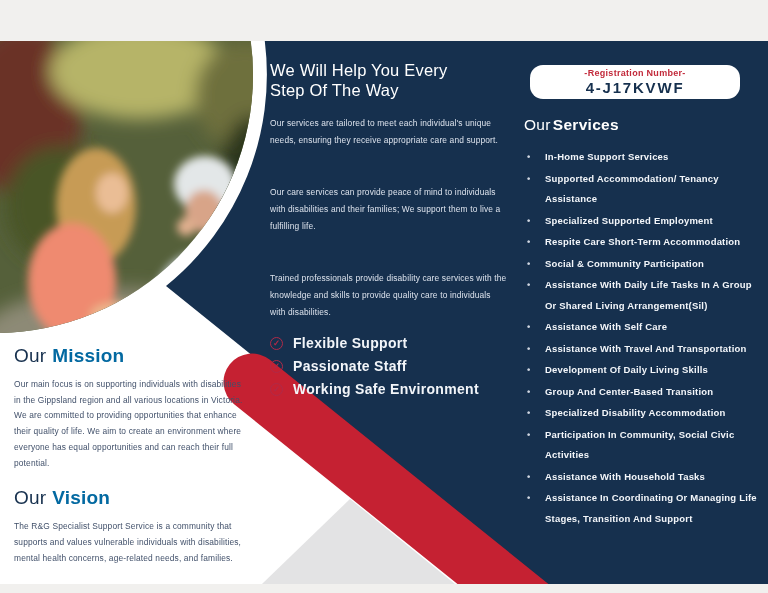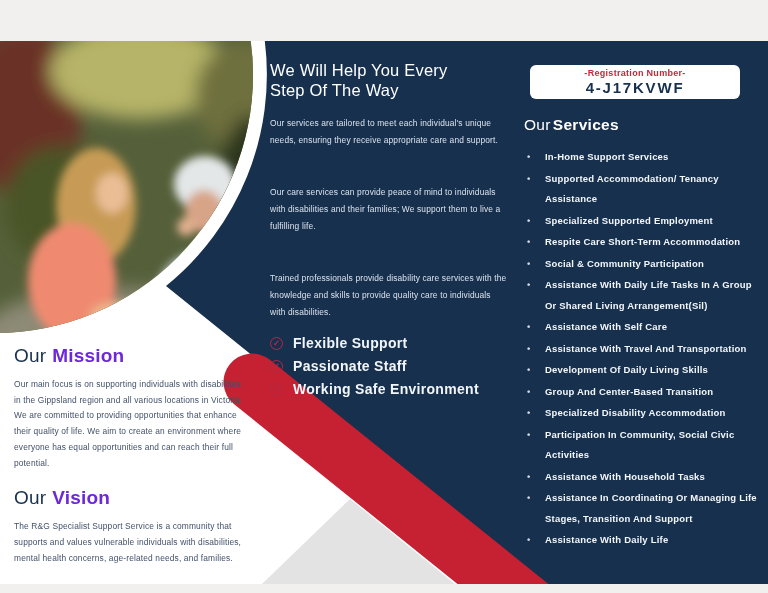--- a/index.html
+++ b/index.html
@@ -5,39 +5,39 @@
   html,body{margin:0;padding:0;}
   body{font-family:"Liberation Sans", sans-serif; background:#f1f0ee;}
   .page{position:relative;width:768px;height:593px;background:#f1f0ee;overflow:hidden;}
   .brochure{position:absolute;left:0;top:41px;width:768px;height:543px;background:#ffffff;}
   .bg-art{position:absolute;left:0;top:0;width:768px;height:543px;display:block;}
   .photo{position:absolute;left:0;top:0;width:270px;height:300px;display:block;}
 
   
   .left{position:absolute;left:14px;top:303px;width:234px;}
   .sec-title{margin:0;font-size:19px;line-height:24px;font-weight:400;color:#16304e;letter-spacing:.2px;}
-  .sec-title .acc{font-weight:700;color:#6d28d9;margin-left:6px;}
+  .sec-title .acc{font-weight:700;color:#0369a1;margin-left:6px;}
   .left p{margin:9px 0 0;font-size:8.4px;line-height:15.7px;color:#41506a;letter-spacing:.15px;}
   .vision-title{margin-top:15px;}
 
   
   .middle{position:absolute;left:270px;top:19px;width:237px;}
   .mid-heading{margin:0;font-size:16.5px;line-height:20px;font-weight:400;color:#ffffff;letter-spacing:.2px;}
   .mid-heading span{display:block;}
   .mp{margin:35px 0 0;font-size:8.4px;line-height:17px;color:#dde3ed;letter-spacing:.15px;}
   .paras .mp:first-child{margin-top:15px;}
   .checks{margin:14px 0 0;padding:0;list-style:none;}
   .checks li{display:flex;align-items:center;margin-bottom:7px;}
   .ckicon{flex:0 0 auto;width:13px;height:13px;box-sizing:border-box;border:1.4px solid #b02a48;border-radius:50%;
           color:#b02a48;font-size:8.5px;line-height:10.5px;text-align:center;font-weight:700;margin-right:10px;}
   .cklabel{font-size:14px;font-weight:700;color:#f2f5f9;letter-spacing:.3px;}
 
   
   .right{position:absolute;left:524px;top:24px;width:238px;}
-  .regbox{margin-left:6px;width:210px;height:34px;background:#ffffff;border-radius:6px;
+  .regbox{margin-left:6px;width:210px;height:34px;background:#ffffff;border-radius:13px;
           display:flex;flex-direction:column;align-items:center;justify-content:center;}
   .reglabel{font-size:9px;font-weight:700;color:#c2293a;letter-spacing:.3px;}
   .regvalue{font-size:15px;font-weight:700;color:#16304e;letter-spacing:1.8px;margin-top:1px;}
   .svc-title{margin:16px 0 0;font-size:15.5px;line-height:20px;font-weight:400;color:#ffffff;letter-spacing:.3px;}
   .svc-title .acc-w{font-weight:700;margin-left:2px;color:#ffffff;}
   .services{margin:12px 0 0;padding:0;list-style:none;}
   .svc{position:relative;padding-left:21px;font-size:9.5px;font-weight:700;color:#f3f6fa;
        line-height:20.5px;margin-bottom:1px;letter-spacing:.2px;}
   .svc::before{content:"\2022";position:absolute;left:3px;top:0;color:#cfd6e0;}
 </style>
@@ -143,18 +143,17 @@
           <li class="svc">Social &amp; Community Participation</li>
           <li class="svc">Assistance With Daily Life Tasks In A Group Or Shared Living Arrangement(Sil)</li>
           <li class="svc">Assistance With Self Care</li>
           <li class="svc">Assistance With Travel And Transportation</li>
           <li class="svc">Development Of Daily Living Skills</li>
           <li class="svc">Group And Center-Based Transition</li>
           <li class="svc">Specialized Disability Accommodation</li>
           <li class="svc">Participation In Community, Social Civic Activities</li>
           <li class="svc">Assistance With Household Tasks</li>
           <li class="svc">Assistance In Coordinating Or Managing Life Stages, Transition And Support</li>
-          <li class="svc">Assistance With Daily Life</li>
         </ul>
     </section>
 
   </div>
 </div>
 
 </body></html>

